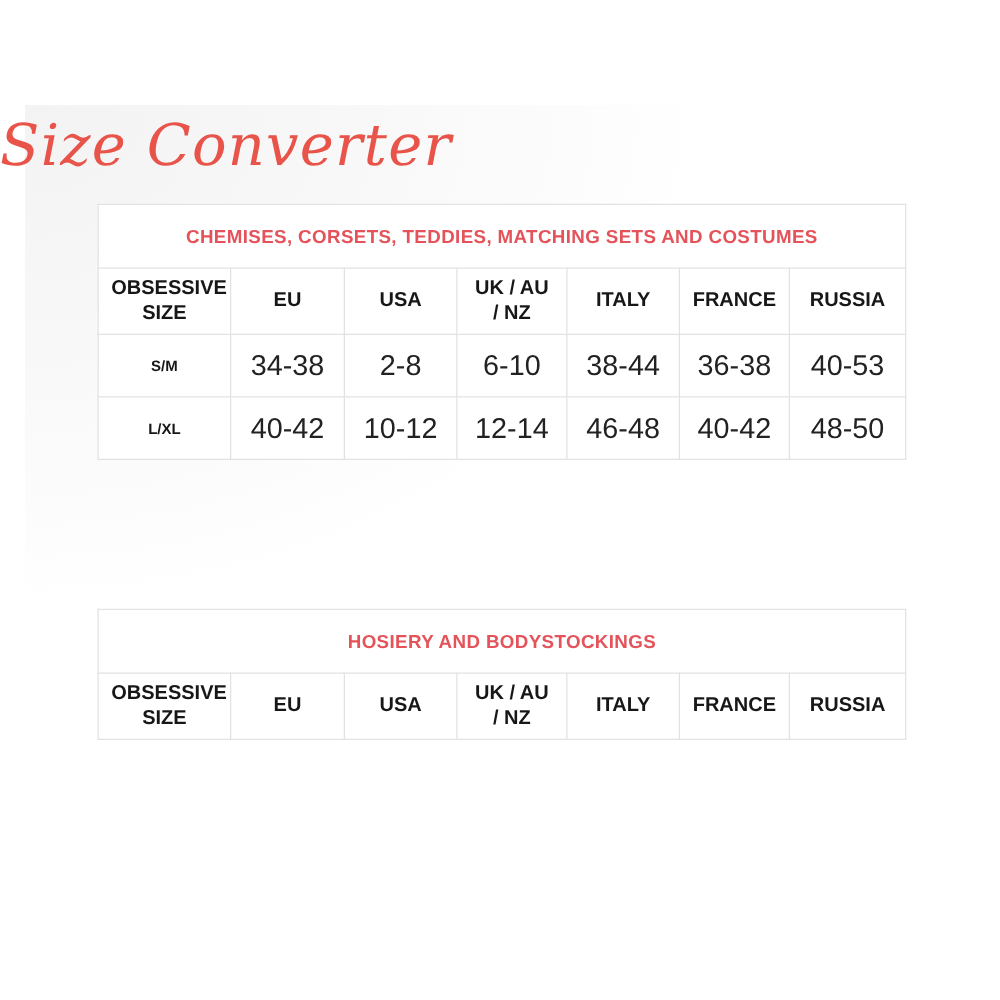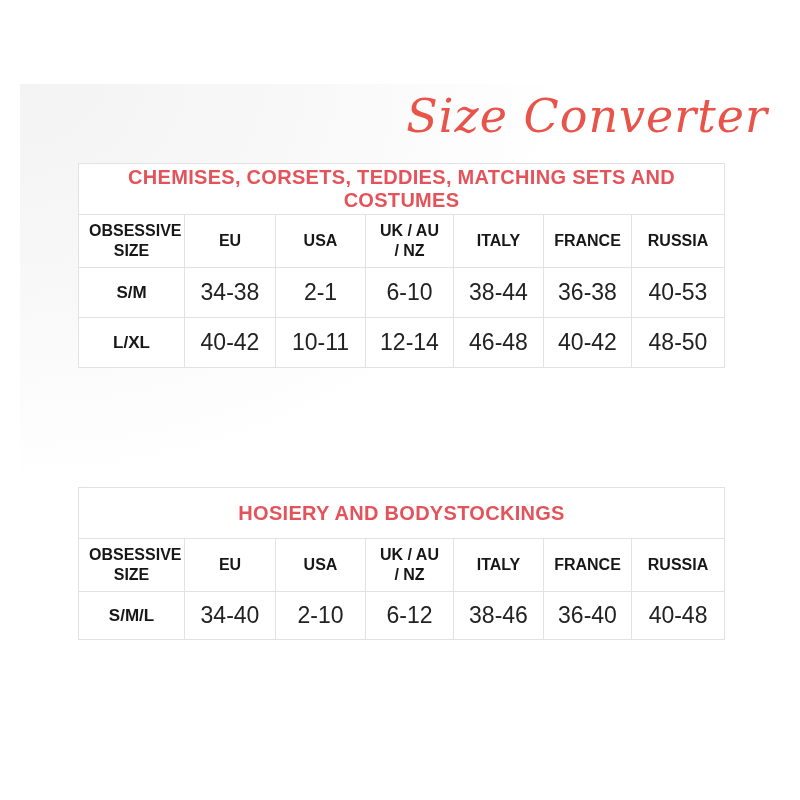--- a/index.html
+++ b/index.html
@@ -22,21 +22,21 @@
     height: 716px;
     background: radial-gradient(ellipse 760px 560px at 0% 0%,
                 #f3f3f3 0%, rgba(243,243,243,0.55) 38%, rgba(243,243,243,0) 72%);
     pointer-events: none;
   }
   .page-title {
     position: absolute;
     top: 86px;
     left: 0;
     width: 768px;
-    text-align: right;
+    text-align: left;
     font-family: "DejaVu Serif", serif;
     font-style: italic;
     font-weight: 500;
     font-size: 46px;
     line-height: 60px;
     letter-spacing: 1px;
     color: var(--accent-title, #e8534a);
   }
   .size-table {
     position: absolute;
@@ -48,37 +48,37 @@
   }
   .size-table.t1 { top: 163px; }
   .size-table.t2 { top: 487px; border-radius: 28px; }
   .size-table td {
     border: 1px solid var(--border, #e2e2e2);
     text-align: center;
     vertical-align: middle;
   }
   .caption-cell {
     height: 51px;
-    font-size: 20px;
+    font-size: 15px;
     font-weight: bold;
     letter-spacing: 0.3px;
     color: var(--accent-caption, #e4535a);
   }
   .head-cell {
     height: 53px;
     font-size: 16px;
     font-weight: bold;
     line-height: 1.25;
     padding: 4px 10px;
     color: #171717;
   }
   .t1 .data-row td { height: 50px; }
   .t2 .data-row td { height: 48px; }
   .row-label {
-    font-size: 17px;
+    font-size: 12px;
     font-weight: bold;
     color: #171717;
     margin-left: 37px;
   }
   .data-cell {
     font-size: 23px;
     font-weight: normal;
     color: #222222;
   }
 </style>
@@ -108,30 +108,30 @@
       <td class="head-cell">EU</td>
       <td class="head-cell">USA</td>
       <td class="head-cell">UK / AU / NZ</td>
       <td class="head-cell">ITALY</td>
       <td class="head-cell">FRANCE</td>
       <td class="head-cell">RUSSIA</td>
     </tr>
     <tr class="data-row">
       <td class="row-label">S/M</td>
       <td class="data-cell">34-38</td>
-      <td class="data-cell">2-1</td>
+      <td class="data-cell">2-8</td>
       <td class="data-cell">6-10</td>
       <td class="data-cell">38-44</td>
       <td class="data-cell">36-38</td>
       <td class="data-cell">40-53</td>
     </tr>
     <tr class="data-row">
       <td class="row-label">L/XL</td>
       <td class="data-cell">40-42</td>
-      <td class="data-cell">10-11</td>
+      <td class="data-cell">10-12</td>
       <td class="data-cell">12-14</td>
       <td class="data-cell">46-48</td>
       <td class="data-cell">40-42</td>
       <td class="data-cell">48-50</td>
     </tr>
   </tbody>
 </table>
 
 <table class="size-table t2">
   <colgroup>
@@ -149,23 +149,14 @@
     </tr>
     <tr>
       <td class="head-cell">OBSESSIVE SIZE</td>
       <td class="head-cell">EU</td>
       <td class="head-cell">USA</td>
       <td class="head-cell">UK / AU / NZ</td>
       <td class="head-cell">ITALY</td>
       <td class="head-cell">FRANCE</td>
       <td class="head-cell">RUSSIA</td>
     </tr>
-    <tr class="data-row">
-      <td class="row-label">S/M/L</td>
-      <td class="data-cell">34-40</td>
-      <td class="data-cell">2-10</td>
-      <td class="data-cell">6-12</td>
-      <td class="data-cell">38-46</td>
-      <td class="data-cell">36-40</td>
-      <td class="data-cell">40-48</td>
-    </tr>
   </tbody>
 </table>
 
 </body></html>

